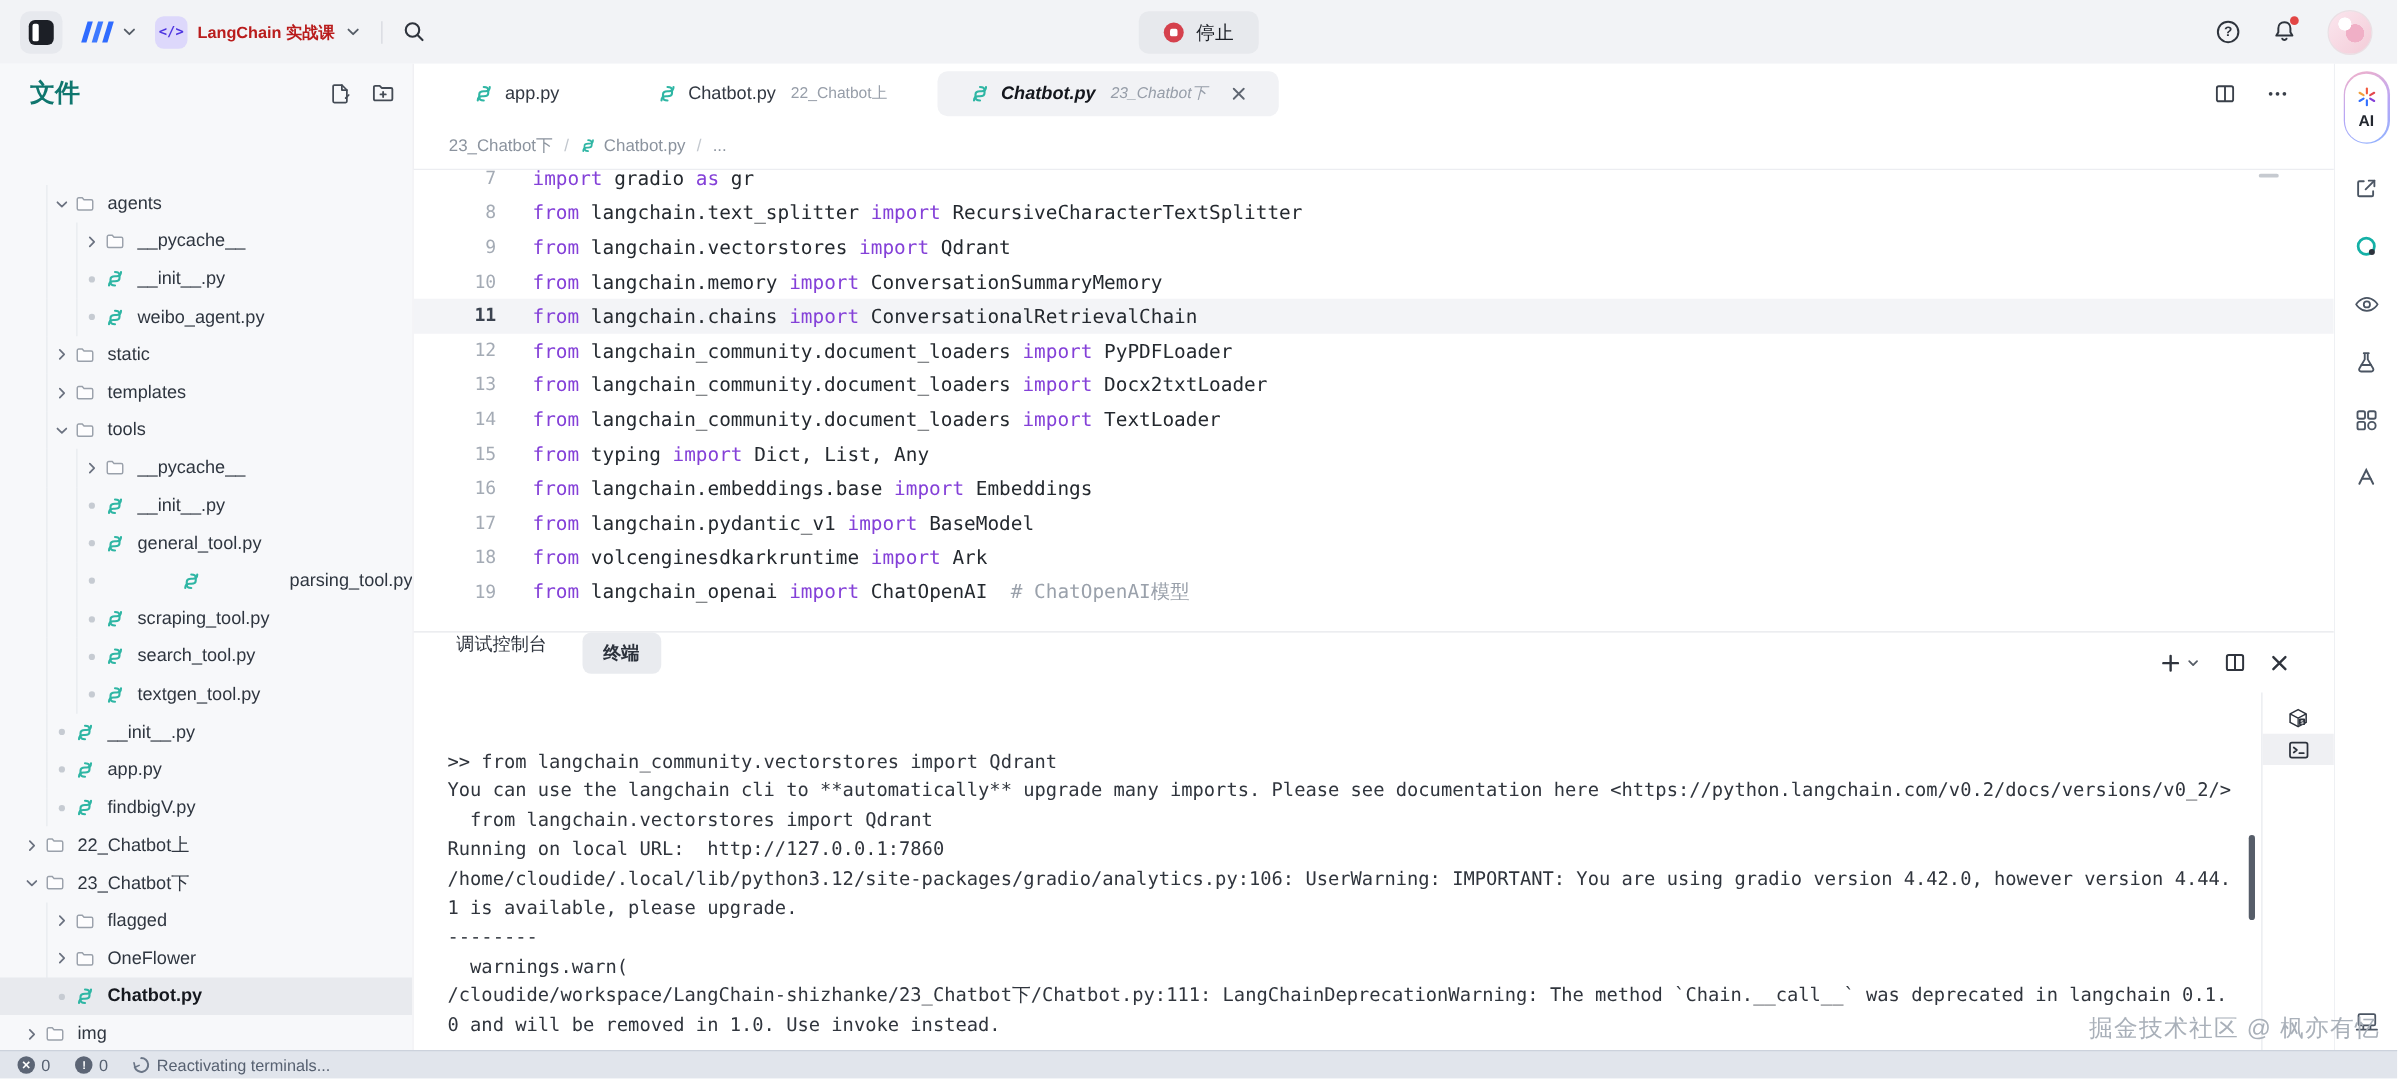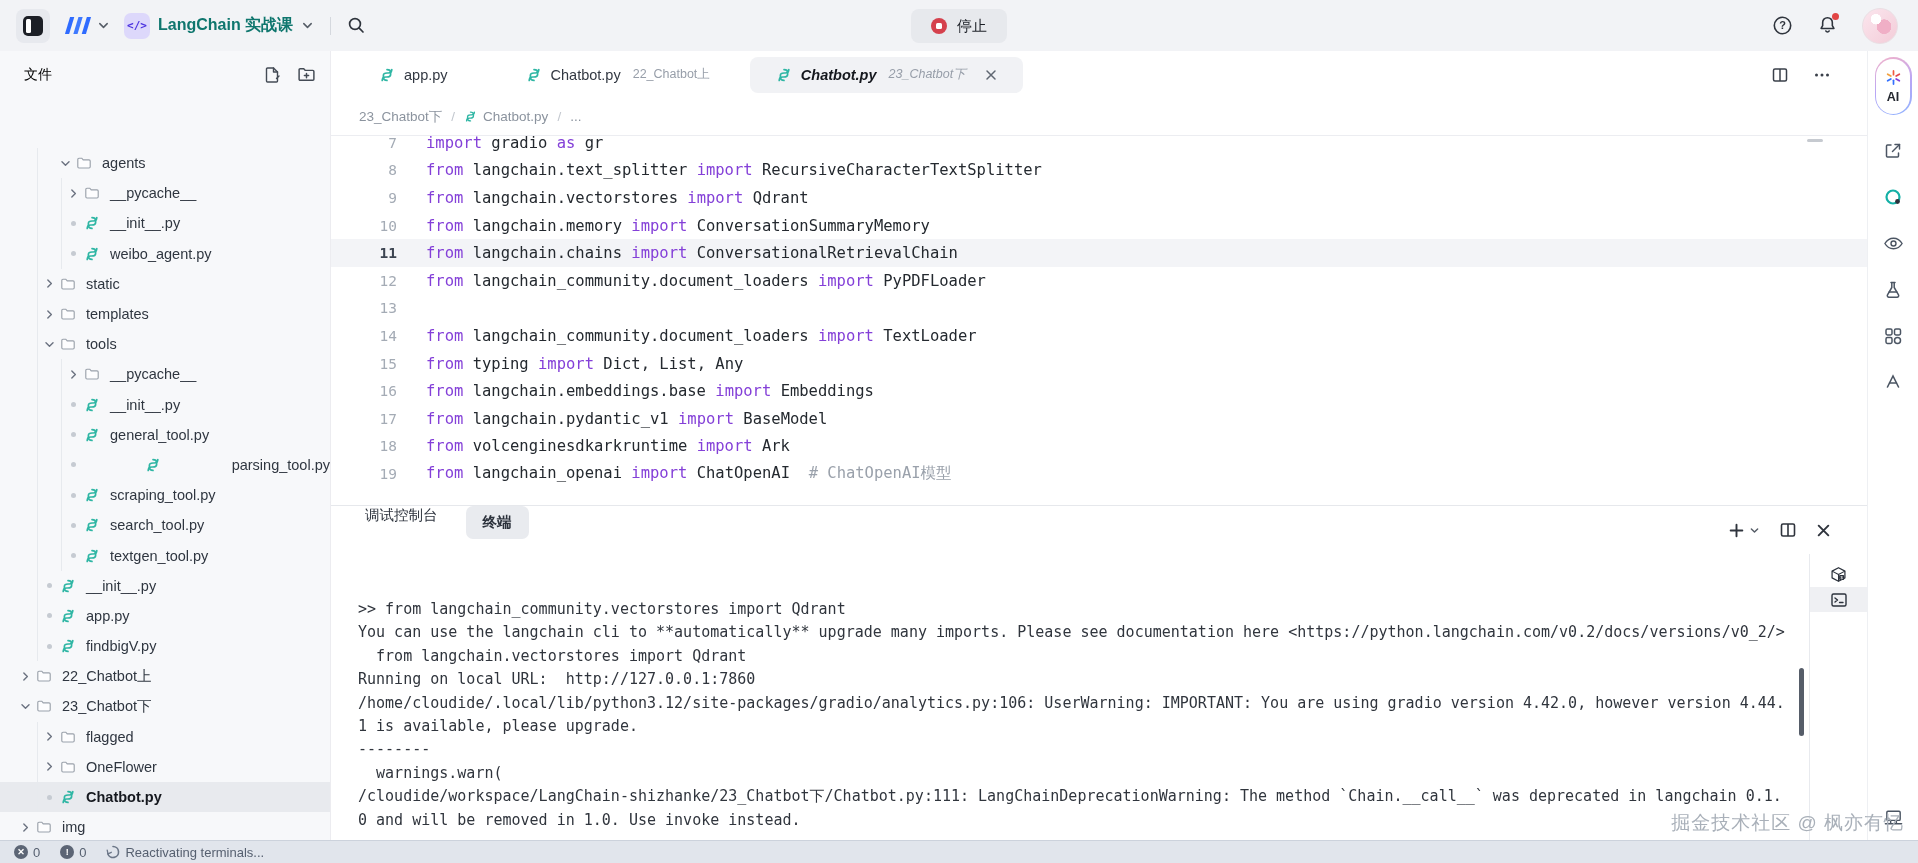--- a/index.html
+++ b/index.html
@@ -9,39 +9,39 @@
 
   
   .topbar{height:51px;background:#f2f3f6;display:flex;align-items:center;gap:14px;padding:0 16px;position:relative}
   .icon-btn{display:flex;align-items:center;justify-content:center;cursor:pointer}
   .dark-toggle{width:34px;height:34px;background:#e7e9ee;border-radius:8px}
   .panel-glyph{width:20px;height:20px;background:#1c1f26;border-radius:5px;position:relative;display:block}
   .panel-glyph::before{content:"";position:absolute;left:3px;top:3px;bottom:3px;width:4.5px;background:#fff;border-radius:1.5px}
   .logo-wrap{display:flex;align-items:center;gap:5px;cursor:pointer}
   .project{display:flex;align-items:center;gap:8px;cursor:pointer}
   .badge{width:26px;height:26px;border-radius:7px;background:#ddd8fb;color:#4c33e0;font:bold 11px "DejaVu Sans Mono",monospace;display:flex;align-items:center;justify-content:center}
-  .pname{font-size:16px;font-weight:bold;color:#0f766e}
+  .pname{font-size:13px;font-weight:bold;color:#b91c1c}
   .vdiv{width:1px;height:18px;background:#d5d8de;margin:0 2px}
   .stop-btn{position:absolute;left:50%;top:9px;transform:translateX(-50%);height:34px;padding:0 20px;border:none;border-radius:8px;background:#e7e9ed;display:flex;align-items:center;gap:10px;cursor:pointer;font-family:inherit}
   .stop-ico{width:16px;height:16px;border-radius:50%;background:#d5414d;position:relative;display:block}
   .stop-ico::before{content:"";position:absolute;left:5px;top:5px;width:6px;height:6px;background:#fff;border-radius:1.5px}
   .stop-label{font-size:15px;color:#1b1f26}
   .top-right{margin-left:auto;display:flex;align-items:center;gap:24px;padding-right:4px}
   .bell-wrap{position:relative}
   .bell-dot{position:absolute;right:-1px;top:-2px;width:7px;height:7px;border-radius:50%;background:#e24545}
   .avatar{width:36px;height:36px;border-radius:50%;background:
     radial-gradient(circle at 38% 30%,#ffffff 0 16%,rgba(255,255,255,0) 17%),
     radial-gradient(circle at 62% 52%,#f0afc6 0 26%,rgba(255,255,255,0) 27%),
     linear-gradient(135deg,#fbe6ee,#f3ccd8);border:1px solid #eadfe4}
 
   
   .main{display:flex;height:789px}
   .sidebar{width:330px;background:#f7f8fa;position:relative;overflow:hidden;flex:0 0 330px}
   .sb-head{height:47px;display:flex;align-items:center;padding:0 24px;position:relative}
-  .sb-title{font-size:14px;font-weight:normal;color:#000000}
+  .sb-title{font-size:20px;font-weight:bold;color:#0f766e}
   .sb-actions{position:absolute;right:14px;top:0;height:47px;display:flex;align-items:center;gap:16px}
   .tree{position:absolute;top:97px;left:0;right:0;bottom:0;overflow:hidden}
   .trow{height:30.2px;display:flex;align-items:center;position:relative;font-size:14.5px;color:#2f3640;cursor:pointer;white-space:nowrap}
   .trow.selected{background:#e8eaee}
   .trow.selected .tlabel{font-weight:bold;color:#15181e}
   .chev{width:18px;flex:0 0 18px;display:flex;align-items:center;justify-content:center}
   .doti{width:5px;height:5px;border-radius:50%;background:#c6cbd2;display:block}
   .ficon{width:20px;flex:0 0 20px;display:flex;align-items:center;justify-content:center;margin-right:6px}
   .tlabel{margin-left:2px}
   .guide{position:absolute;top:0;bottom:0;width:1px;background:#e7eaee}
@@ -186,21 +186,21 @@
           </span>
           <span class="icon-btn">
             <svg class="s" width="19" height="19" viewBox="0 0 18 18" fill="none" stroke="#444b55" stroke-width="1.4" stroke-linecap="round" stroke-linejoin="round">
                 <path d="M2 4.5c0-.6.4-1 1-1h3.4l1.5 1.6H15c.6 0 1 .4 1 1v7.4c0 .6-.4 1-1 1H3c-.6 0-1-.4-1-1z"></path>
                 <path d="M9 8v4M7 10h4"></path>
               </svg>
           </span>
         </span>
       </div>
       <div class="tree">
-          <div class="trow" style="padding-left: 56px;">
+          <div class="trow" style="padding-left: 40px;">
             <i class="guide" style="left:37px"></i>
             <span class="chev">
               <svg class="i14" viewBox="0 0 14 14">
                 <path d="M3.2 5.2l3.8 3.8 3.8-3.8" fill="none" stroke="#6b7280" stroke-width="1.5" stroke-linecap="round" stroke-linejoin="round"></path>
               </svg>
             </span>
             <span class="ficon">
               <svg class="i16" viewBox="0 0 16 16">
                 <path d="M1.8 4.4c0-.7.5-1.2 1.2-1.2h2.8l1.4 1.6h5.8c.7 0 1.2.5 1.2 1.2v5.8c0 .7-.5 1.2-1.2 1.2H3c-.7 0-1.2-.5-1.2-1.2z" fill="#fdfdfe" stroke="#9aa1ab" stroke-width="1.15"></path>
               </svg>
@@ -605,20 +605,21 @@
             <div class="code-line current">
               <span class="ln">11</span>
               <span class="lc"><span class="tok-kw">from</span><span> langchain.chains </span><span class="tok-kw">import</span><span> ConversationalRetrievalChain</span></span>
             </div>
             <div class="code-line">
               <span class="ln">12</span>
               <span class="lc"><span class="tok-kw">from</span><span> langchain_community.document_loaders </span><span class="tok-kw">import</span><span> PyPDFLoader</span></span>
             </div>
             <div class="code-line">
               <span class="ln">13</span>
+              <span class="lc"><span class="tok-kw">from</span><span> langchain_community.document_loaders </span><span class="tok-kw">import</span><span> Docx2txtLoader</span></span>
             </div>
             <div class="code-line">
               <span class="ln">14</span>
               <span class="lc"><span class="tok-kw">from</span><span> langchain_community.document_loaders </span><span class="tok-kw">import</span><span> TextLoader</span></span>
             </div>
             <div class="code-line">
               <span class="ln">15</span>
               <span class="lc"><span class="tok-kw">from</span><span> typing </span><span class="tok-kw">import</span><span> Dict, List, Any</span></span>
             </div>
             <div class="code-line">

